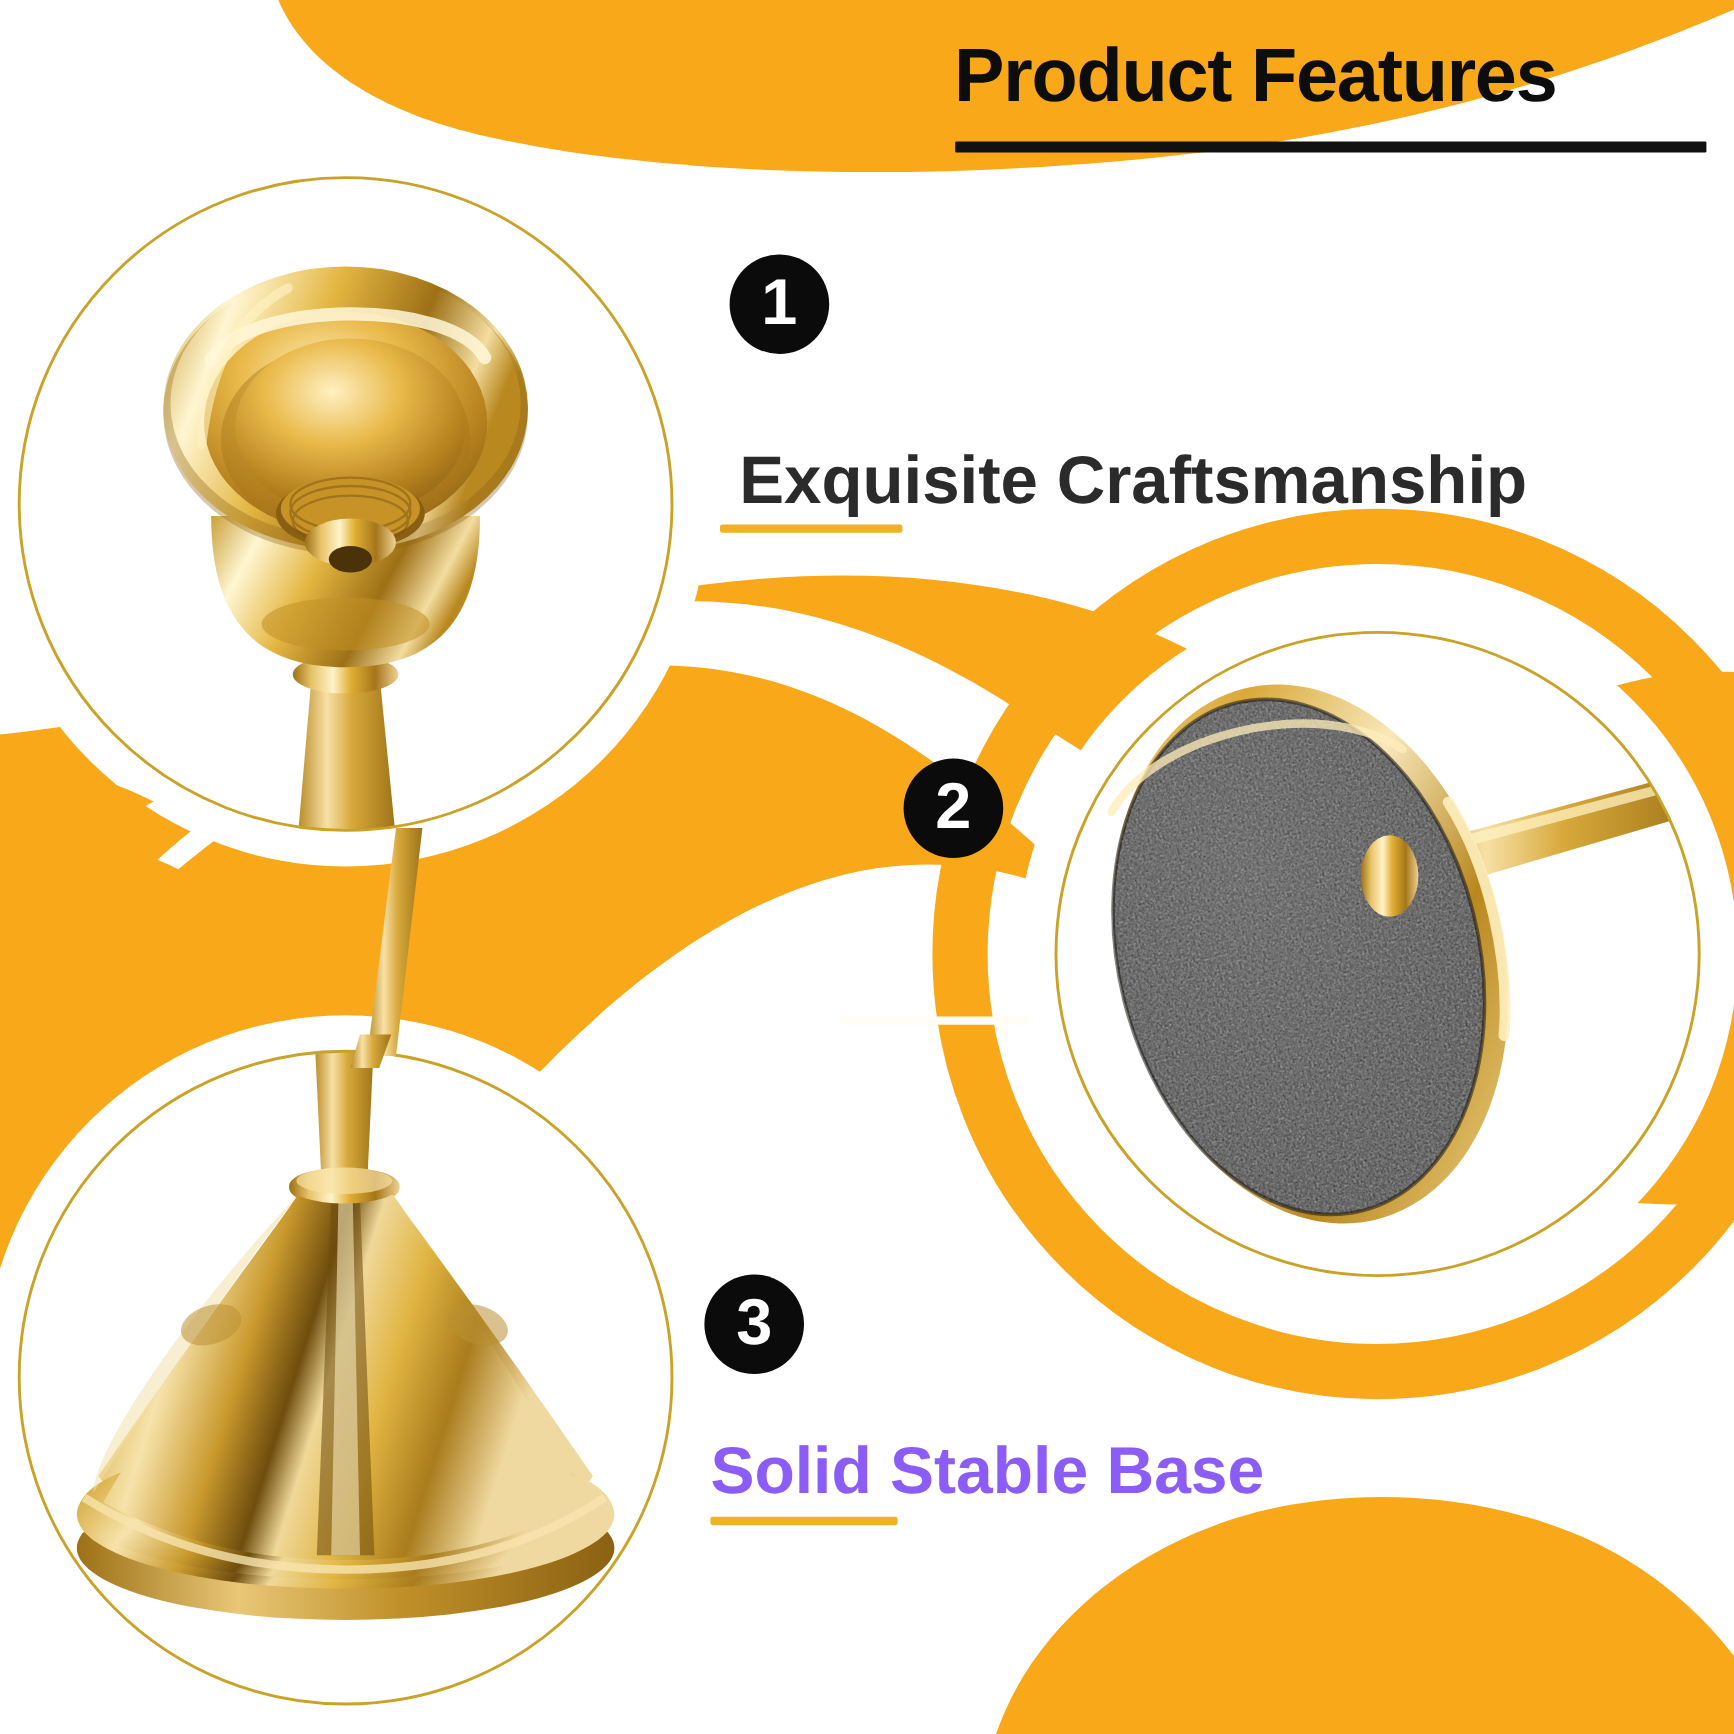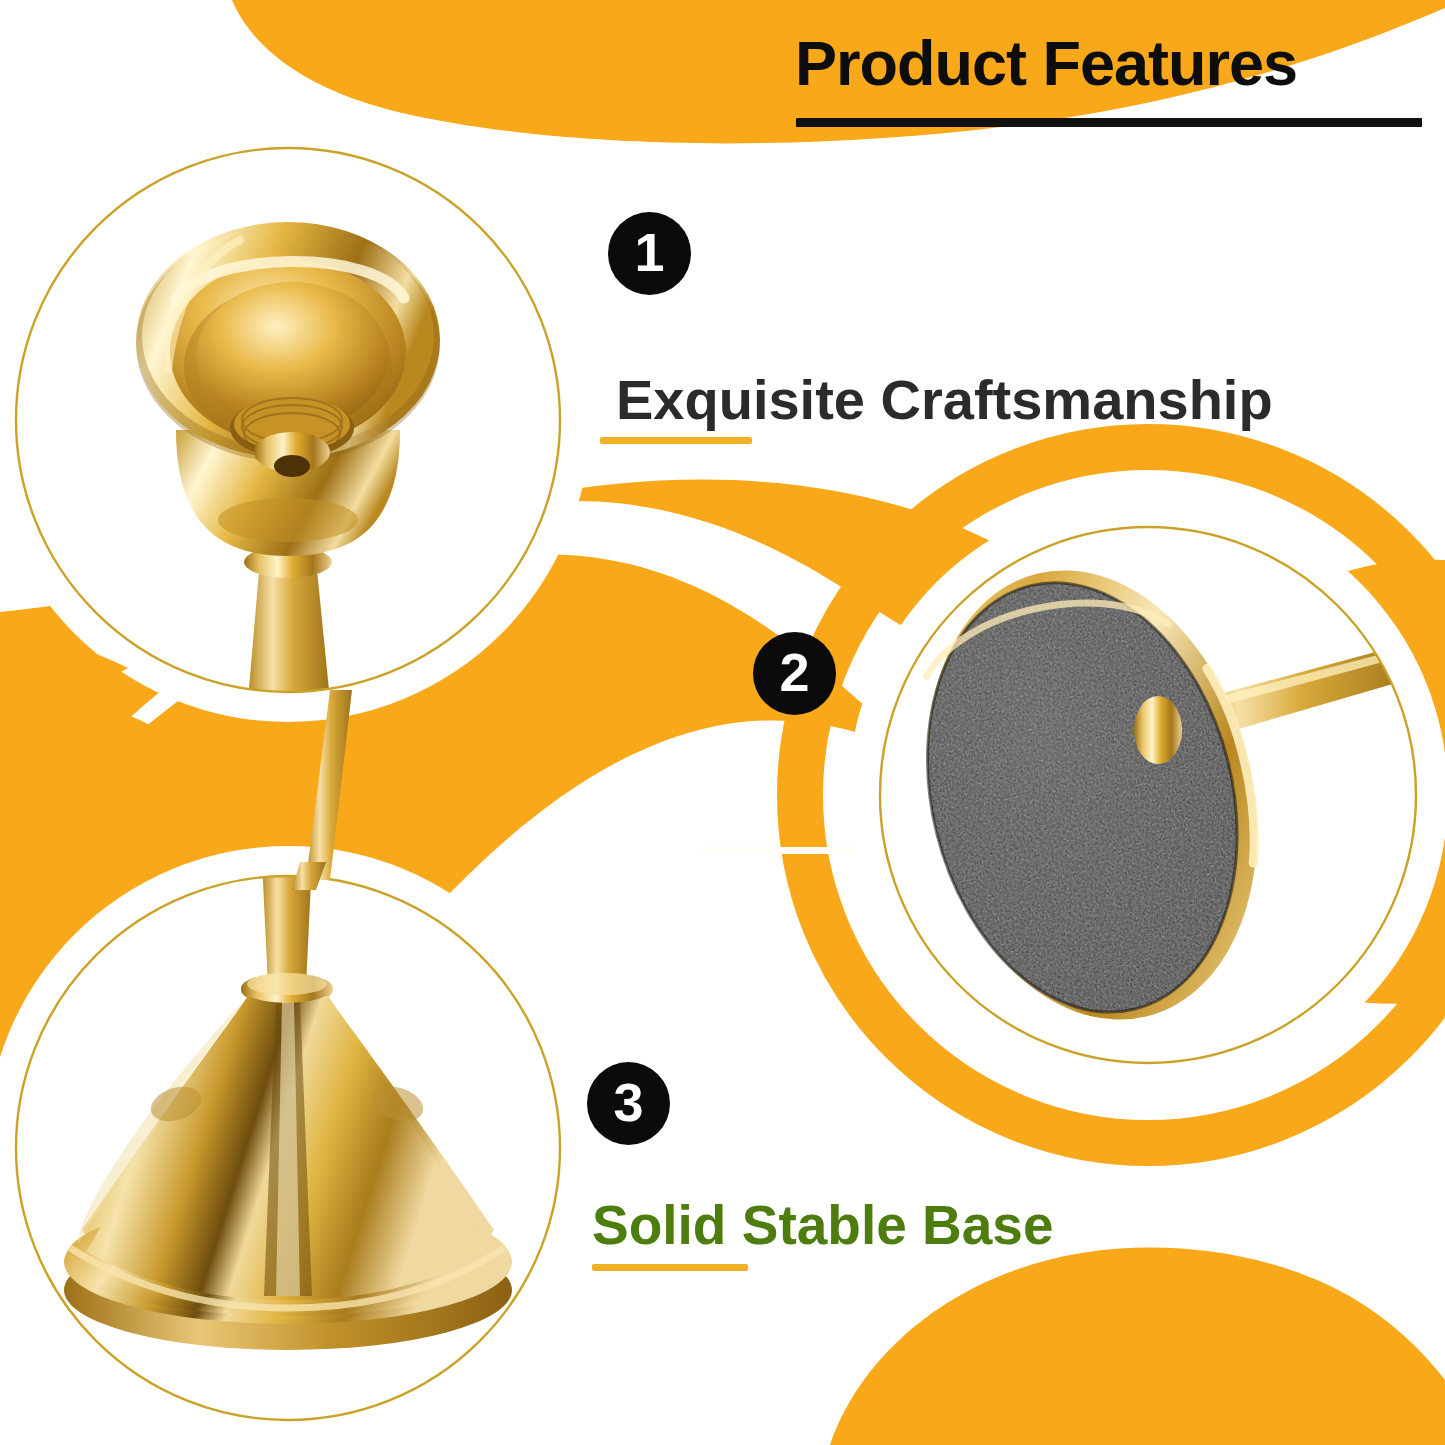--- a/index.html
+++ b/index.html
@@ -34,21 +34,21 @@
   #badge2{left:753px; top:632px;}
   #badge3{left:587px; top:1062px;}
 
   
   .fh{
     position:absolute; font-weight:bold; white-space:nowrap;
     line-height:1.0;
   }
   #fh1{left:600px; top:372px; font-size:56px; color:#2b2b2b;margin-left:16px;}
   #fh2{left:483px; top:770px; font-size:54px; color:#fffdf5;}
-  #fh3{left:592px; top:1198px; font-size:55px; color:#4d7c0f;}
+  #fh3{left:592px; top:1198px; font-size:55px; color:#8b5cf6;}
 
   .fu{position:absolute; border-radius:2px;}
   #fu1{left:600px; top:437px; width:152px; height:7px; background:#eeb224;}
   #fu2{left:700px; top:847px; width:156px; height:7px; background:#fffdf5;}
   #fu3{left:592px; top:1264px; width:156px; height:7px; background:#eeb224;}
 </style>
 </head>
 <body>
 
 <div id="stage">

